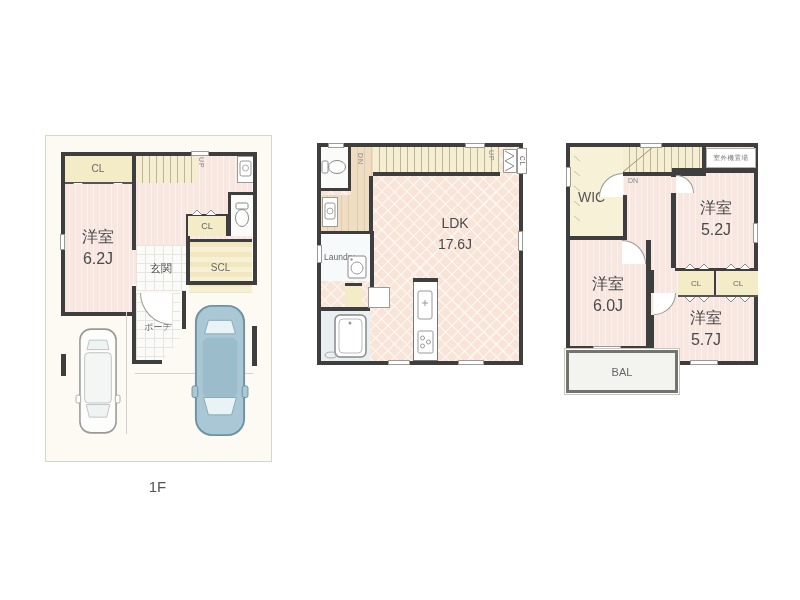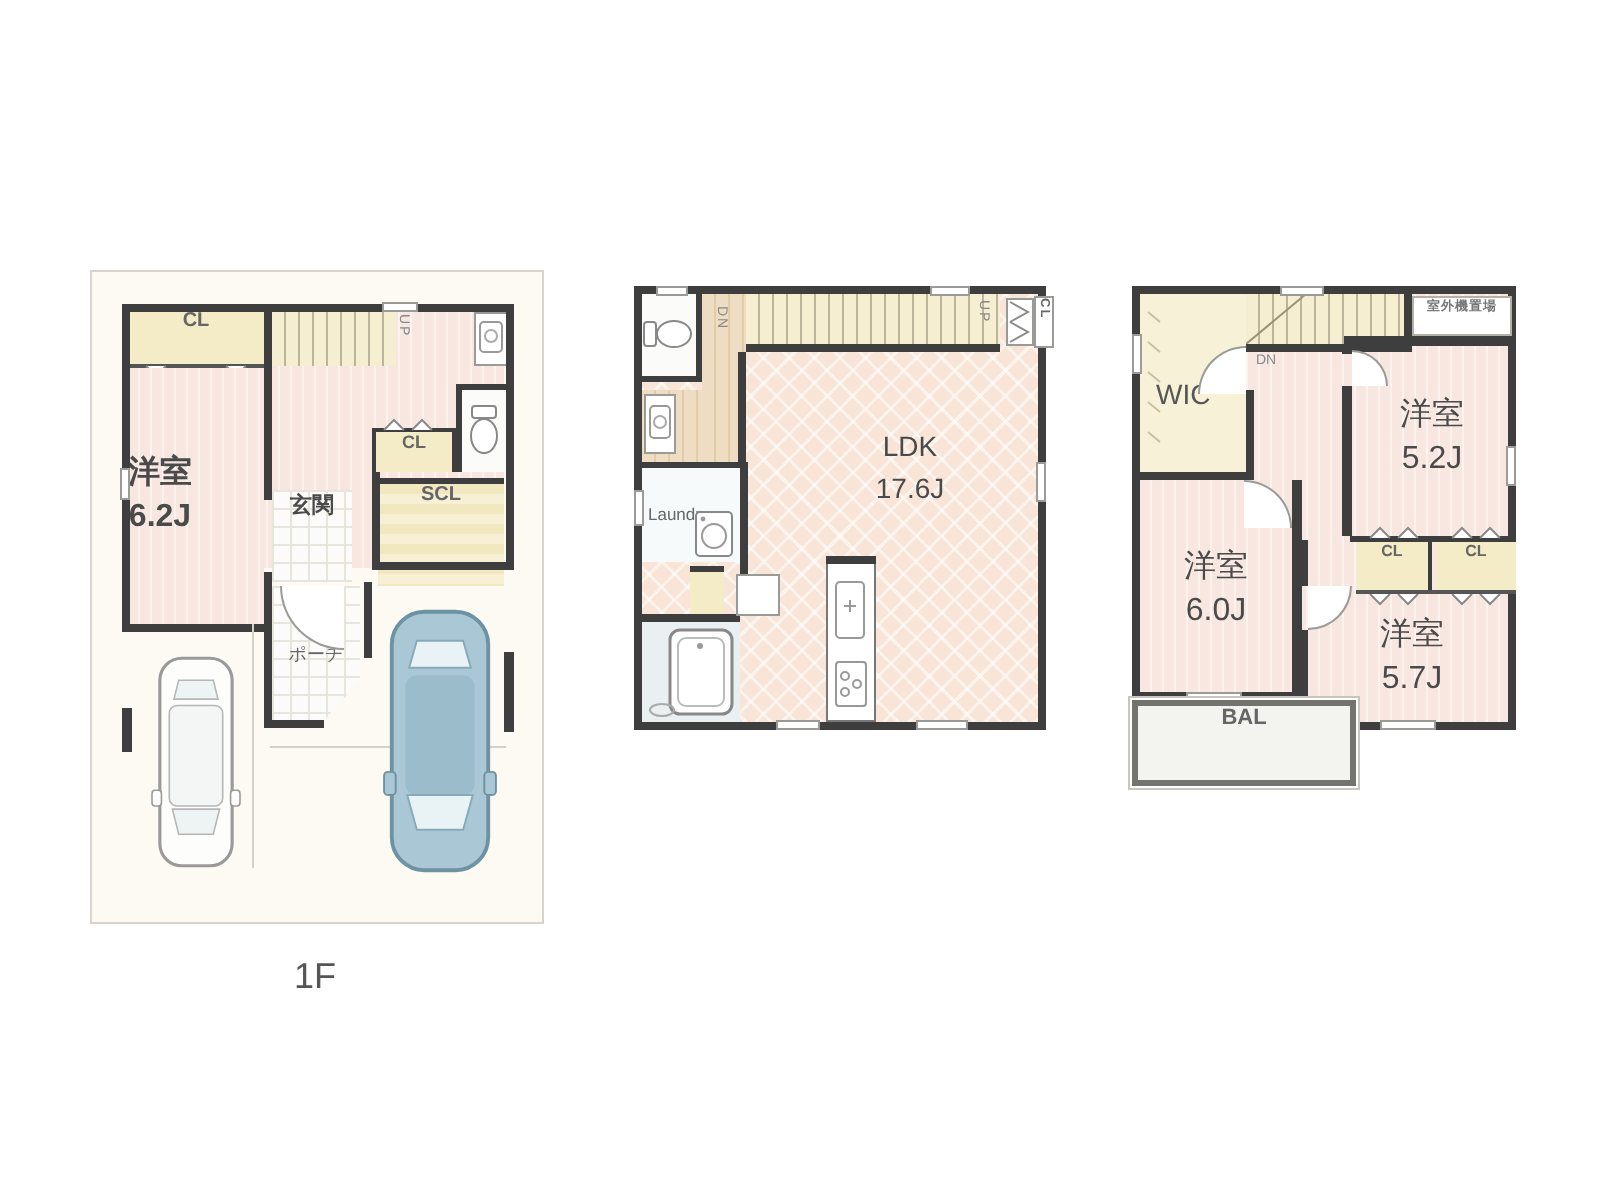--- a/index.html
+++ b/index.html
@@ -15,32 +15,32 @@
   .yellow{background:var(--closet-yellow);}
   .yellowstripe{background:repeating-linear-gradient(180deg,#f1e8bf 0 5px,#f7f0d4 5px 10px);}
   .tile{background-color:var(--tile-white);
         background-image:linear-gradient(#e8e5dd 1px,transparent 1px),linear-gradient(90deg,#e8e5dd 1px,transparent 1px);
         background-size:9px 9px;}
   .herring{background-color:var(--ldk-peach);
         background-image:repeating-linear-gradient(45deg,rgba(255,255,255,.55) 0 1.5px,transparent 1.5px 9px),
                          repeating-linear-gradient(-45deg,rgba(255,255,255,.55) 0 1.5px,transparent 1.5px 9px);}
   .wood{background:repeating-linear-gradient(90deg,var(--wood) 0 6px,#e2cba8 6px 7px);}
   .bath{background:var(--bath-blue);}
-  .flex{display:flex;align-items:flex-start;justify-content:center;font-weight:bold;}
+  .flex{display:flex;align-items:center;justify-content:center;}
   .col{flex-direction:column;}
   .rl{color:#4a4a4a;font-size:16px;line-height:1.4;text-align:center;}
   .sm{font-size:9px;color:#666;}
   .vtext{writing-mode:vertical-rl;font-size:7px;color:#888;letter-spacing:1px;}
   .updn{font-size:7px;color:#888;}
   .fan{position:absolute;background:#fff;border:1px solid #9a9a96;box-sizing:border-box;}
   .fan-tl{border-radius:100% 0 0 0;border-right:none;border-bottom:none;}
   .fan-tr{border-radius:0 100% 0 0;border-left:none;border-bottom:none;}
   .fan-bl{border-radius:0 0 0 100%;border-right:none;border-top:none;}
   .fan-br{border-radius:0 0 100% 0;border-left:none;border-top:none;}
-  .floorlabel{position:absolute;top:478px;width:225px;text-align:center;font-size:18px;color:#555;}
+  .floorlabel{position:absolute;top:478px;width:225px;text-align:center;font-size:15px;color:#555;}
   .chev{position:absolute;}
   svg{display:block;}
 </style>
 </head>
 <body>
 
 <div id="page">
 
   <div class="plan lot" style="left:45px;top:135px;width:225px;height:325px">
 
@@ -84,21 +84,21 @@
       <span class="sm">CL</span>
       <svg class="chev" style="left:3px;top:-7px" width="26" height="7" viewBox="0 0 26 7">
           <path d="M1,6 6,1 11,6 M15,6 20,1 25,6" fill="#fff" stroke="#8a8a8a"></path>
         </svg>
     </div>
 
     <div class="a yellowstripe flex" style="left:143px;top:103px;width:63px;height:54px;border-top:3px solid var(--wall)">
       <span class="sm" style="font-size:10px">SCL</span>
     </div>
 
-    <div class="a tile flex" style="left:90px;top:109px;width:40px;height:46px">
+    <div class="a tile flex" style="left:90px;top:109px;width:50px;height:46px">
       <span style="font-size:11px">玄関</span>
     </div>
 
     <div class="a tile" style="left:90px;top:157px;width:44px;height:67px;clip-path:polygon(0 0,100% 0,100% 70%,60% 100%,0 100%)">
       <div class="sm" style="position:absolute;top:28px;width:100%;text-align:center">ポーチ</div>
     </div>
     <div class="fan fan-bl" style="left:94px;top:157px;width:32px;height:32px"></div>
 
     <div class="wall" style="left:15px;top:16px;width:196px;height:4px"></div>
     <div class="wall" style="left:15px;top:16px;width:4px;height:164px"></div>

